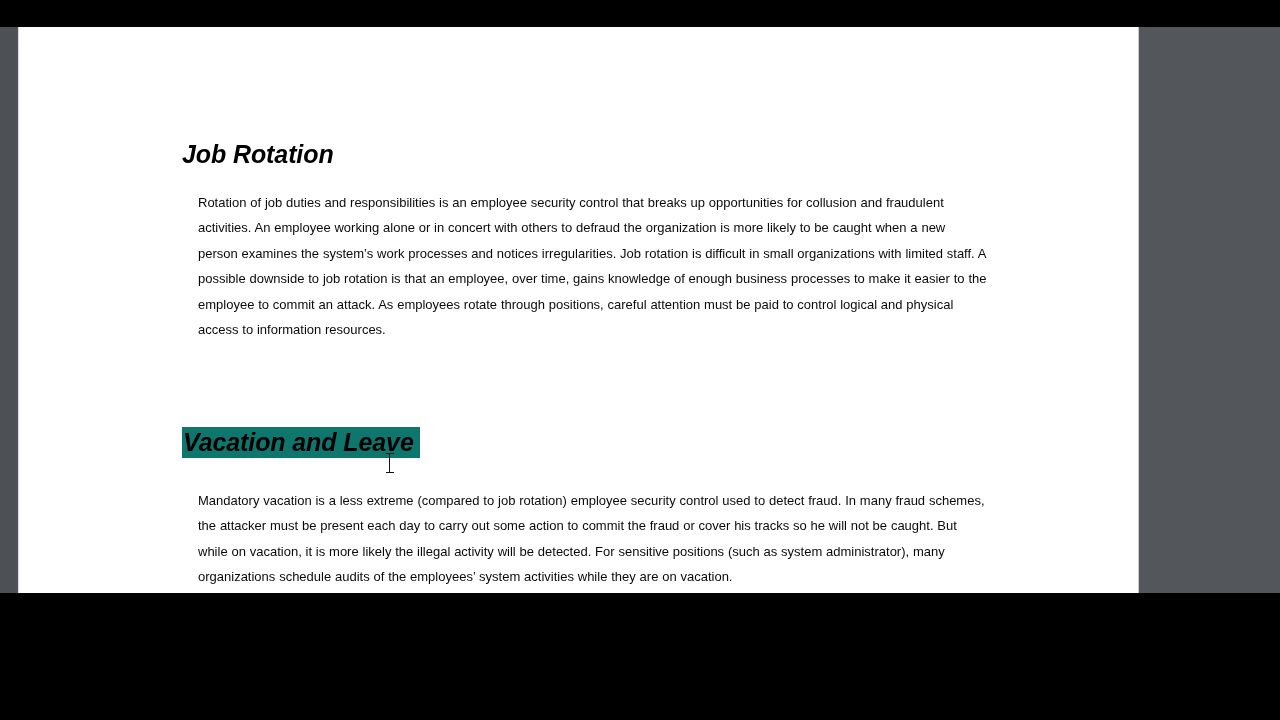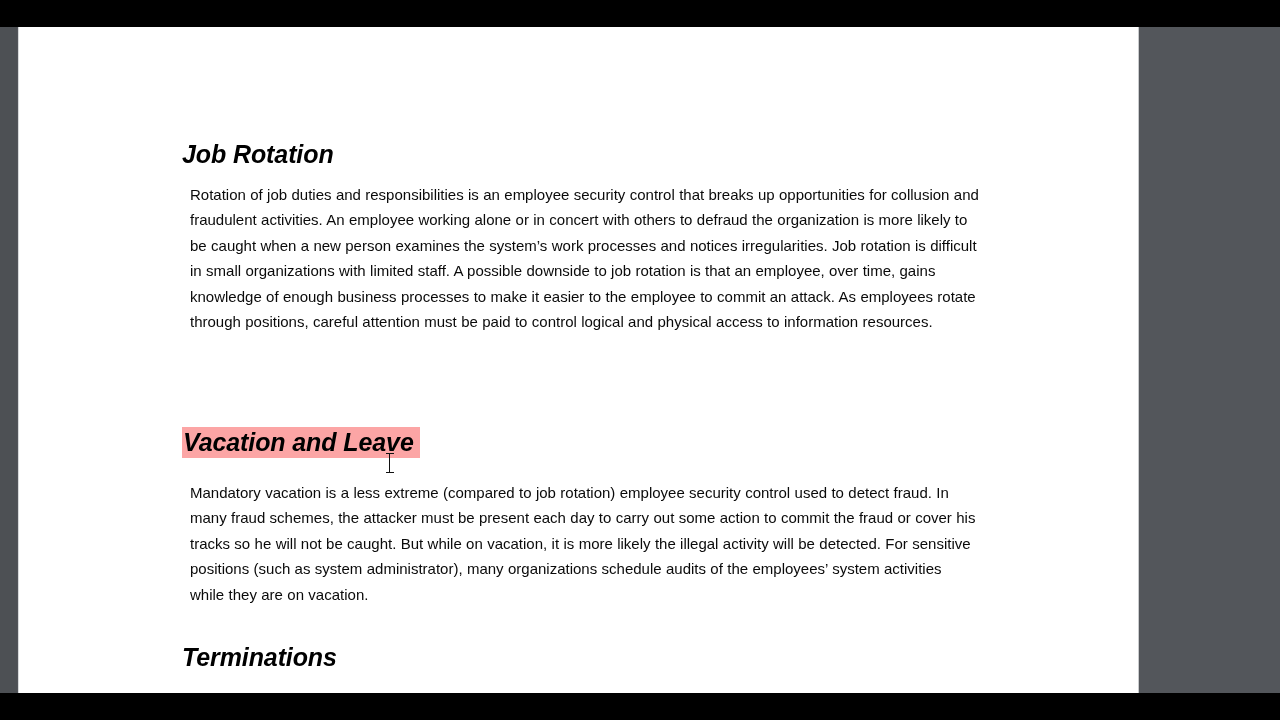--- a/index.html
+++ b/index.html
@@ -30,21 +30,21 @@
   }
   #letterbox-top    { top: 0;   height: 27px; }
   #letterbox-bottom { top: 693px; height: 27px; }
 
   
   #workspace {
     position: absolute;
     left: 0;
     top: 27px;
     width: 1280px;
-    height: 666px;
+    height: 566px;
     background: #53565b;
     overflow: hidden;
   }
   #workspace-left-gutter {
     position: absolute;
     left: 0;
     top: 0;
     width: 17px;
     height: 666px;
     background: #4d5054;
@@ -83,30 +83,30 @@
     font-family: "Liberation Sans", sans-serif;
     font-weight: bold;
     font-style: italic;
     font-size: 25px;
     line-height: 29px;
     color: #000000;
     letter-spacing: -0.1px;
     white-space: nowrap;
   }
   h2.doc-heading .hl {
-    background: #fca5a5;
+    background: #0f766e;
     padding: 1px 6px 2px 1px;
     box-decoration-break: clone;
     -webkit-box-decoration-break: clone;
   }
 
   p.doc-para {
-    margin: 8px;
+    margin: 16px;
     font-family: "Liberation Sans", sans-serif;
-    font-size: 15px;
+    font-size: 13px;
     line-height: 25.4px;
     color: #0a0a0a;
     text-align: left;
     word-spacing: 0.2px;
   }
 
   
   #sec-job-rotation-heading { position: absolute; top: 113px;  left: 0; }
   #sec-job-rotation-body    { position: absolute; top: 147px;  left: 0; width: 790px; }
   #sec-vacation-heading     { position: absolute; top: 401px;  left: 0; }

